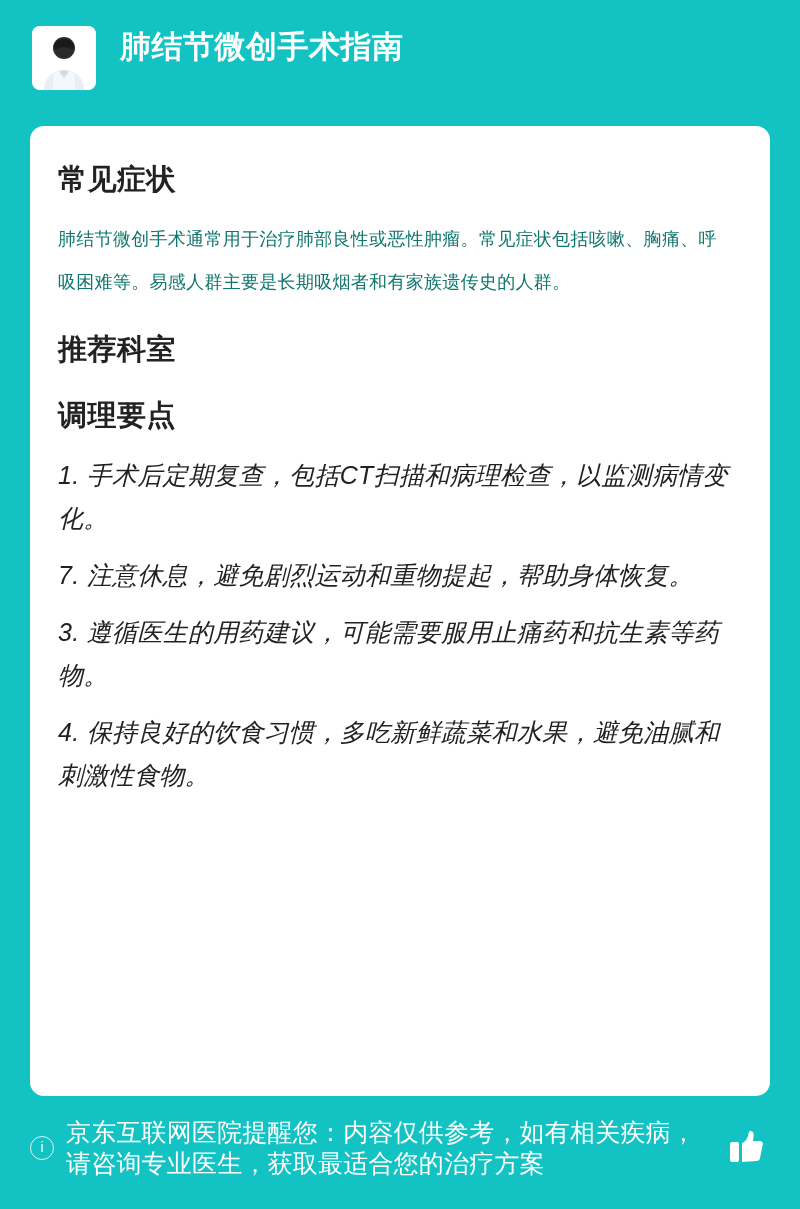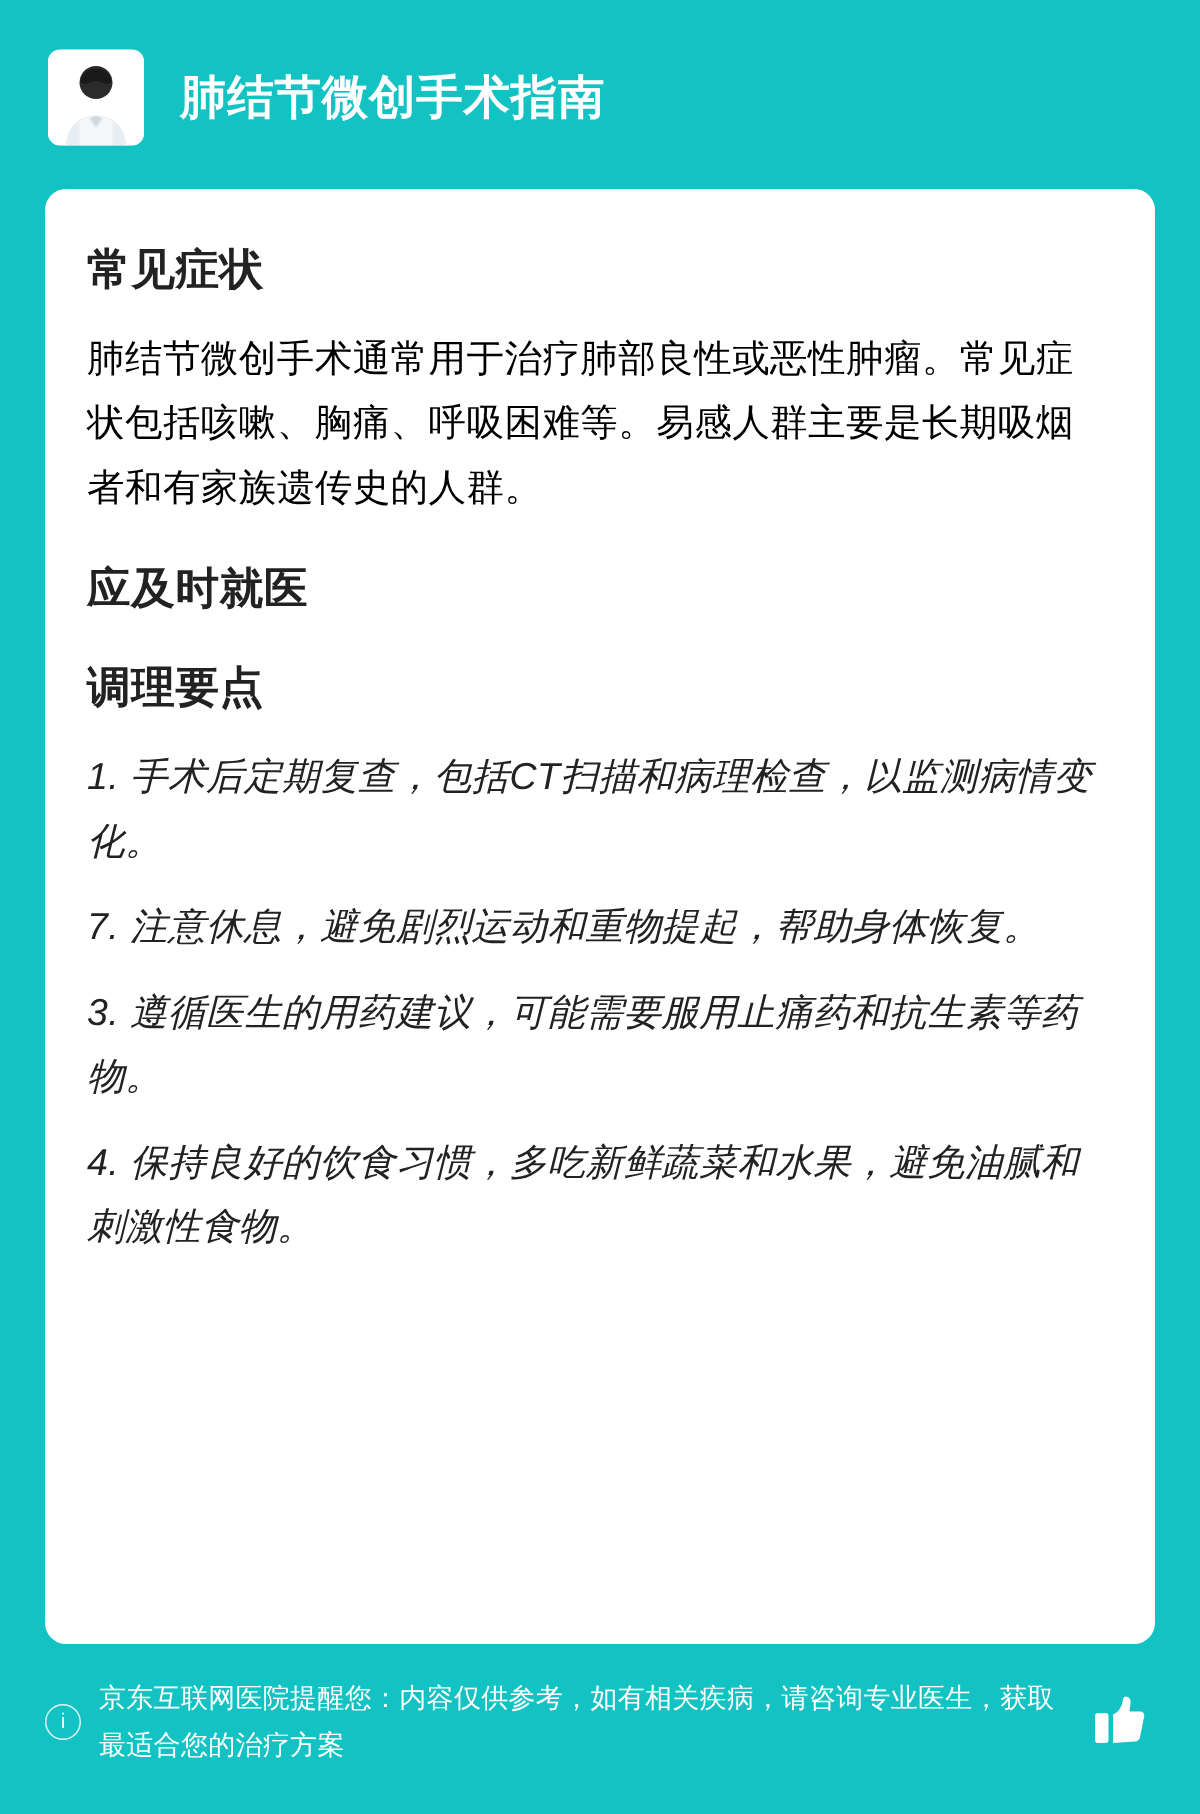--- a/index.html
+++ b/index.html
@@ -15,21 +15,21 @@
   }
   .page {
     position: relative;
     width: 800px;
     height: 1209px;
     box-sizing: border-box;
     padding: 26px 30px 0 30px;
   }
   .header {
     display: flex;
-    align-items: center;
+    align-items: flex-start;
     height: 78px;
     padding-left: 2px;
   }
   .avatar {
     width: 64px;
     height: 64px;
     border-radius: 8px;
     background: #ffffff;
     position: relative;
     overflow: hidden;
@@ -56,23 +56,23 @@
     font-size: 29px;
     font-weight: bold;
     color: #222222;
     margin: 8px 0 18px 0;
     letter-spacing: 0.5px;
   }
   .section-heading.tight {
     margin-top: 26px;
   }
   .body-text {
-    font-size: 25px;
+    font-size: 18px;
     line-height: 43px;
-    color: #000000;
+    color: #0f766e;
     margin: 0 16px 6px 0;
     letter-spacing: 0.3px;
   }
   .plain-line {
     font-size: 25px;
     line-height: 43px;
     color: #222222;
     margin: 0 0 4px 0;
   }
   .list {
@@ -105,21 +105,21 @@
     border: 1.5px solid rgba(255,255,255,0.85);
     border-radius: 50%;
     color: rgba(255,255,255,0.95);
     font-size: 14px;
     line-height: 21px;
     text-align: center;
     margin-right: 12px;
   }
   .footer-text {
     flex: 1 1 auto;
-    font-size: 18px;
+    font-size: 25px;
     line-height: 31px;
     color: #ffffff;
     letter-spacing: 0.2px;
   }
   .thumb {
     flex: 0 0 auto;
     margin-left: 14px;
     margin-right: 6px;
   }
 </style>
@@ -140,21 +140,21 @@
       </svg>
     </div>
     <div class="title">肺结节微创手术指南</div>
   </div>
 
   <div class="card">
 
     <div class="section-heading">常见症状</div>
     <p class="body-text">肺结节微创手术通常用于治疗肺部良性或恶性肿瘤。常见症状包括咳嗽、胸痛、呼吸困难等。易感人群主要是长期吸烟者和有家族遗传史的人群。</p>
 
-    <div class="section-heading tight">应及时就医</div>
+    <div class="section-heading tight">推荐科室</div>
 
     <div class="section-heading tight">调理要点</div>
     <ul class="list">
       <li>1. 手术后定期复查，包括CT扫描和病理检查，以监测病情变化。</li>
       <li>7. 注意休息，避免剧烈运动和重物提起，帮助身体恢复。</li>
       <li>3. 遵循医生的用药建议，可能需要服用止痛药和抗生素等药物。</li>
       <li>4. 保持良好的饮食习惯，多吃新鲜蔬菜和水果，避免油腻和刺激性食物。</li>
     </ul>
 
   </div>

